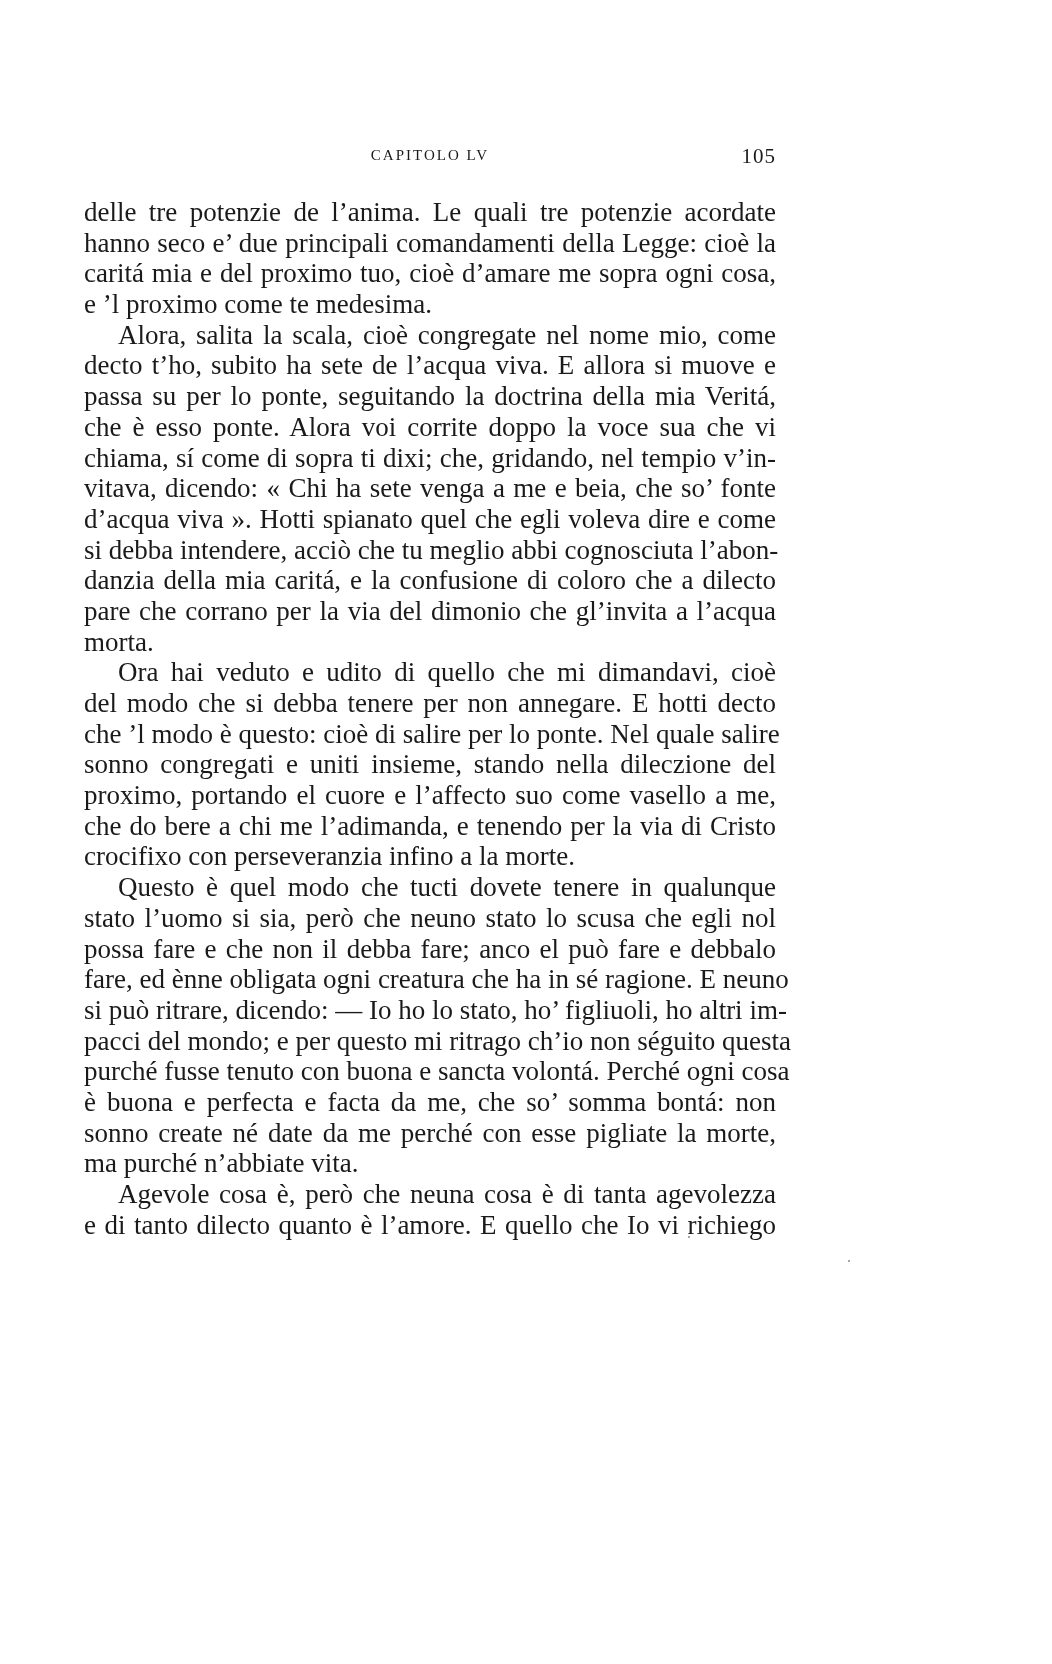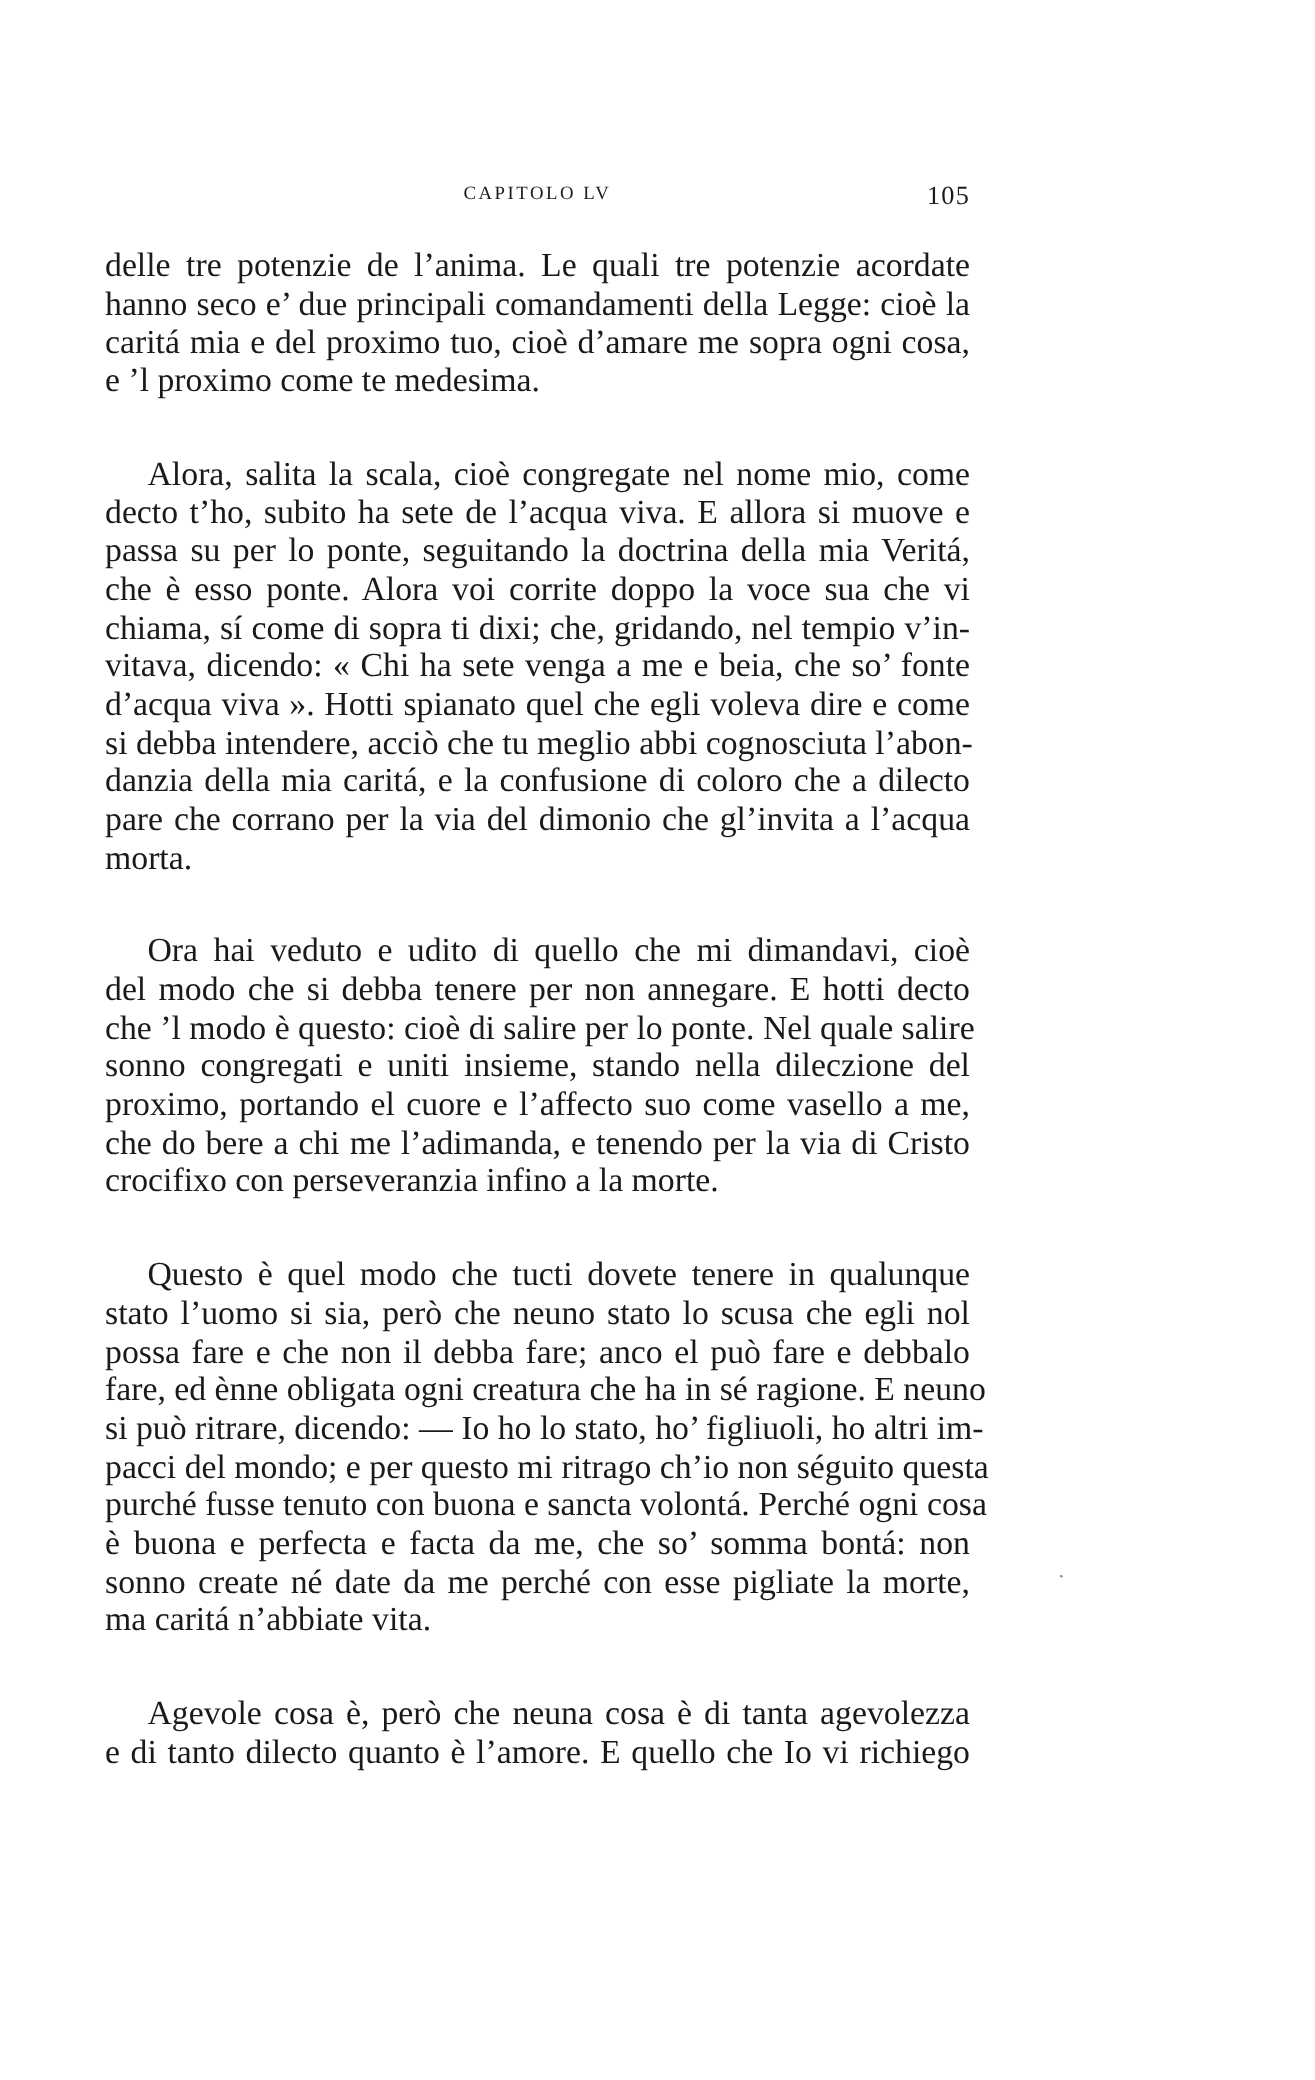--- a/index.html
+++ b/index.html
@@ -62,21 +62,20 @@
       white-space: nowrap;
       text-align: justify;
       text-align-last: justify;
       overflow: visible;
     }
     .line.last {
       text-align-last: left;
     }
     .line.indent {
       padding-left: 34px;
-      margin-top: 44px;
     }
     .speck {
       position: absolute;
       width: 2px;
       height: 2px;
       background: #888;
       border-radius: 1px;
     }
     .speck-1 { left: 688px; top: 1223px; }
     .speck-2 { left: 848px; top: 1247px; }
@@ -122,21 +121,21 @@
       <div class="paragraph">
         <span class="line indent">Questo è quel modo che tucti dovete tenere in qualunque</span>
         <span class="line">stato l’uomo si sia, però che neuno stato lo scusa che egli nol</span>
         <span class="line">possa fare e che non il debba fare; anco el può fare e debbalo</span>
         <span class="line">fare, ed ènne obligata ogni creatura che ha in sé ragione. E neuno</span>
         <span class="line">si può ritrare, dicendo: — Io ho lo stato, ho’ figliuoli, ho altri im-</span>
         <span class="line">pacci del mondo; e per questo mi ritrago ch’io non séguito questa</span>
         <span class="line">purché fusse tenuto con buona e sancta volontá. Perché ogni cosa</span>
         <span class="line">è buona e perfecta e facta da me, che so’ somma bontá: non</span>
         <span class="line">sonno create né date da me perché con esse pigliate la morte,</span>
-        <span class="line last">ma caritá n’abbiate vita.</span>
+        <span class="line last">ma purché n’abbiate vita.</span>
       </div>
       <div class="paragraph">
         <span class="line indent">Agevole cosa è, però che neuna cosa è di tanta agevolezza</span>
         <span class="line">e di tanto dilecto quanto è l’amore. E quello che Io vi richiego</span>
       </div>
     </div>
 
   <span class="speck speck-1"></span>
   <span class="speck speck-2"></span>
 </div>

